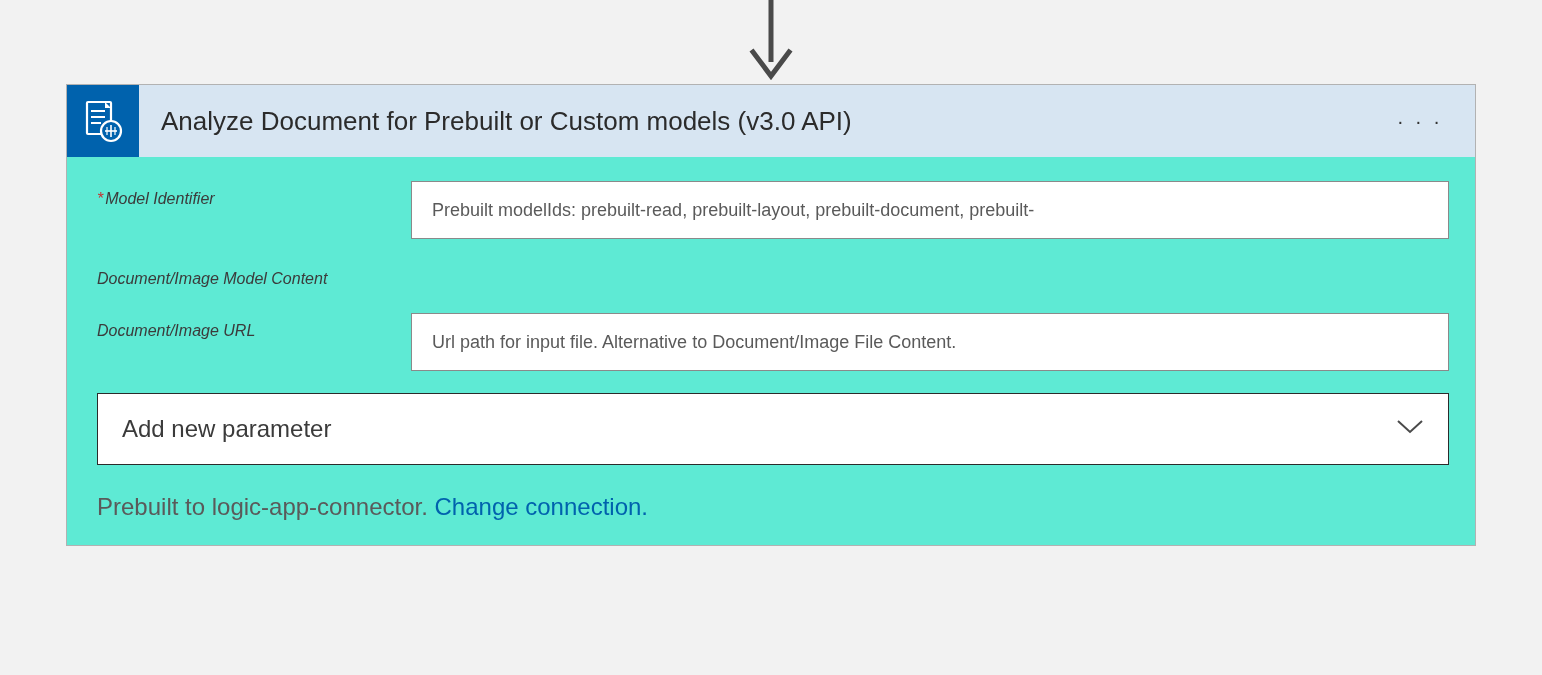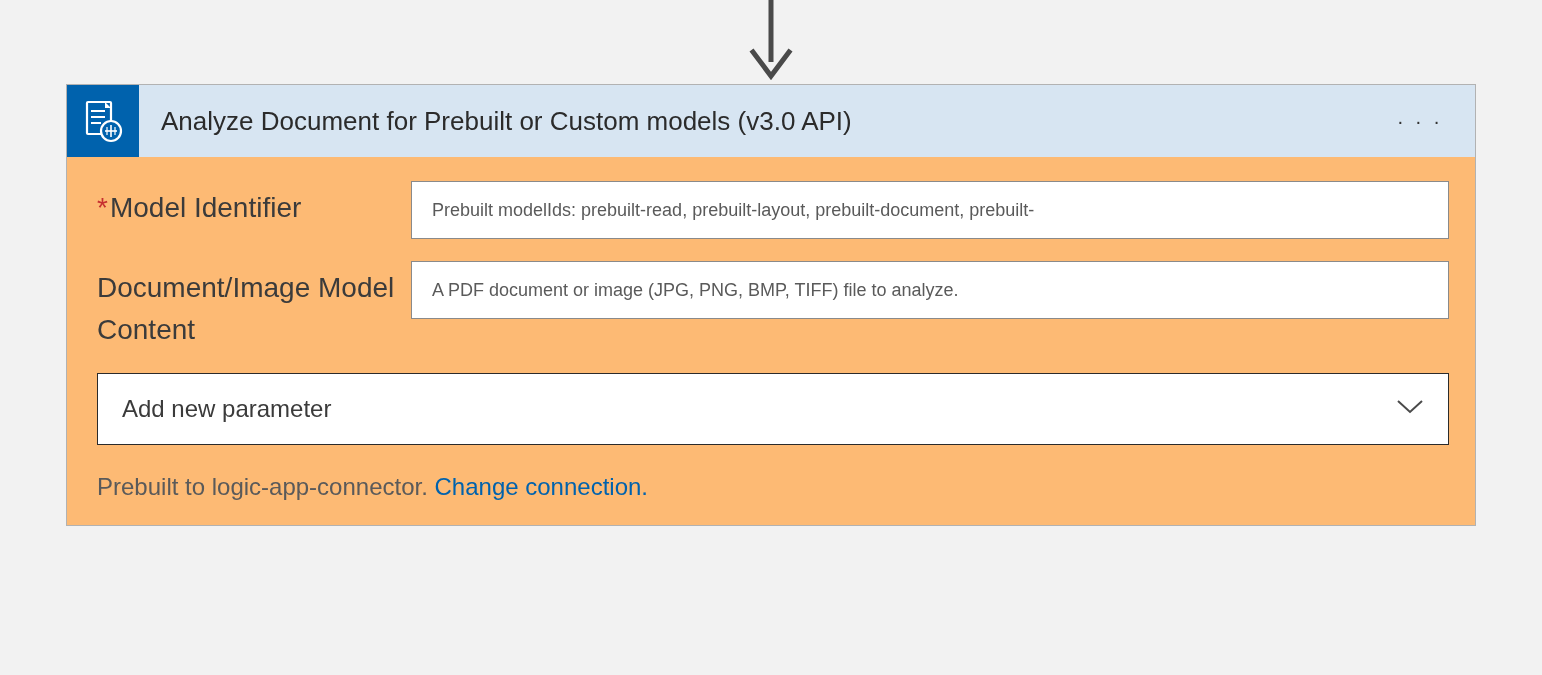--- a/index.html
+++ b/index.html
@@ -20,21 +20,21 @@
       display: flex;
       align-items: flex-end;
       justify-content: center;
     }
     .card {
       position: absolute;
       left: 66px;
       top: 84px;
       width: 1410px;
       border: 1px solid #b2b2b2;
-      background: #fdba74;
+      background: #5eead4;
     }
     .card-header {
       height: 72px;
       background: #d7e5f2;
       display: flex;
       align-items: center;
       position: relative;
     }
     .card-header .icon-box {
       width: 72px;
@@ -66,24 +66,25 @@
       padding: 24px 26px 24px 30px;
     }
     .row {
       display: flex;
       align-items: flex-start;
       margin-bottom: 22px;
     }
     .label-col {
       width: 314px;
       flex-shrink: 0;
-      font-size: 28px;
+      font-size: 16px;
       color: #3b3b3b;
       line-height: 1.5;
       padding-top: 6px;
+      font-style: italic;
     }
     .label-col .req {
       color: #c63030;
       margin-right: 2px;
     }
     .input-col {
       flex: 1;
     }
     .input-col input {
       width: 100%;
@@ -158,25 +159,28 @@
       <div class="label-col">
         <span class="req">*</span><span>Model Identifier</span>
       </div>
       <div class="input-col">
         <input type="text" placeholder="Prebuilt modelIds: prebuilt-read, prebuilt-layout, prebuilt-document, prebuilt-" style="">
       </div>
     </div>
 
     <div class="row">
       <div class="label-col">Document/Image Model Content</div>
+    </div>
+
+    <div class="row">
+      <div class="label-col">Document/Image URL</div>
       <div class="input-col">
-        <input type="text" placeholder="A PDF document or image (JPG, PNG, BMP, TIFF) file to analyze." style="">
+        <input type="text" placeholder="Url path for input file. Alternative to Document/Image File Content." style="">
       </div>
     </div>
-
 
     <div class="full-input">
       <span class="placeholder">Add new parameter</span>
       <span>
         <svg width="28" height="16" viewBox="0 0 28 16">
             <polyline points="2,2 14,13 26,2" fill="none" stroke="#4a4a4a" stroke-width="2"></polyline>
           </svg>
       </span>
     </div>
 

